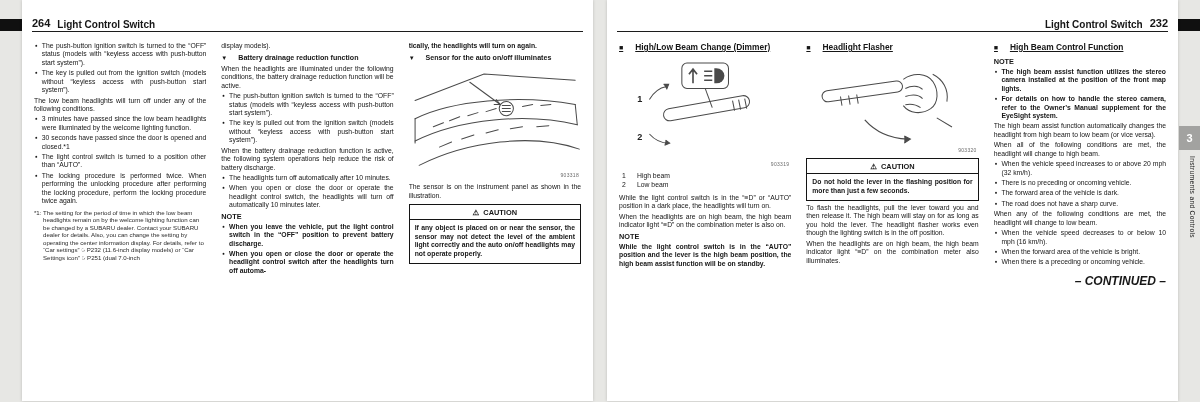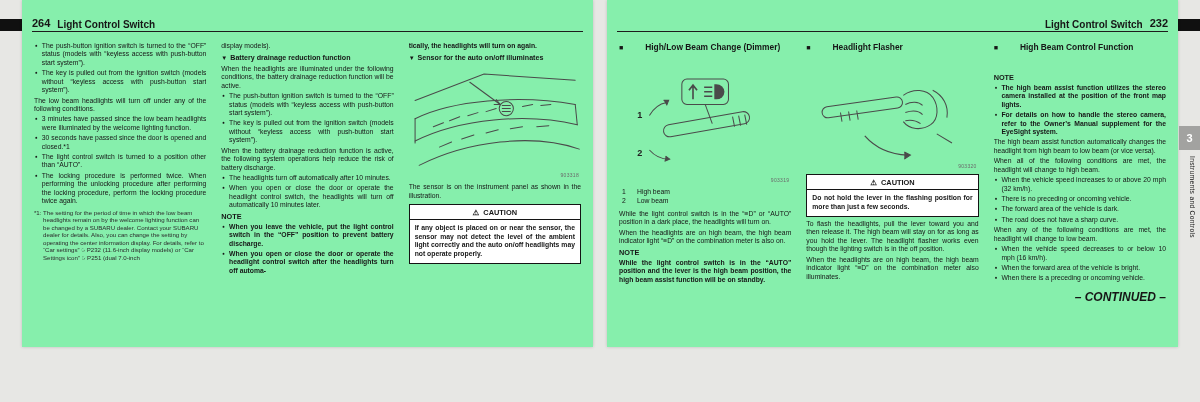--- a/index.html
+++ b/index.html
@@ -10,22 +10,22 @@
     position:relative;
     overflow:hidden;
     color:#161616;
   }
   .spread { position:absolute; inset:0; }
   .edge-bar { position:absolute; top:19px; height:12px; width:30px; background:#101010; }
   .edge-bar.left { left:0; }
   .edge-bar.right { right:0; }
 
   .page {
-    position:absolute; top:0; width:571px; height:347px;
-    background:#86efac; box-shadow:0 0 3px rgba(0,0,0,.18);
+    position:absolute; top:0; width:571px; height:401px;
+    background:#ffffff; box-shadow:0 0 3px rgba(0,0,0,.18);
   }
   .page.left  { left:22px; }
   .page.right { left:607px; }
 
   .page-header {
     position:absolute; top:17px; left:10px; right:10px; height:15px;
     border-bottom:1px solid #1c1c1c;
     display:flex; align-items:flex-end; gap:7px; padding-bottom:2px;
   }
   .page.right .page-header { justify-content:flex-end; }
@@ -40,24 +40,24 @@
 
   .para, .footnote { font-size:6.8px; line-height:1.24; text-align:justify; margin-bottom:2px; }
   .para.bold { font-weight:bold; }
   .footnote { font-size:6.1px; color:#2b2b2b; margin-top:3px; padding-left:9px; text-indent:-9px; text-align:left; }
 
   .bullet { display:flex; gap:4px; font-size:6.8px; line-height:1.24; margin-bottom:2px; }
   .bullet.bold .btext { font-weight:bold; }
   .bmark { flex:0 0 auto; font-size:4.6px; line-height:8.4px; padding-left:1px; }
   .btext { text-align:justify; min-width:0; }
 
-  .subheader { display:flex; gap:3px; font-size:7.1px; font-weight:bold; line-height:1.2; margin:4px 0 2px; }
+  .subheader { display:flex; gap:11px; font-size:7.1px; font-weight:bold; line-height:1.2; margin:4px 0 2px; }
   .subheader .smark { font-size:6px; line-height:8.4px; }
 
-  .section { display:flex; gap:22px; font-size:8.4px; font-weight:bold; line-height:1.18; margin:1px 0 20px; }
+  .section { display:flex; gap:12px; font-size:8.4px; font-weight:bold; line-height:1.18; margin:1px 0 4px;text-decoration:underline; }
   .section .smark { font-size:7px; line-height:9.6px; }
 
   .note { font-size:7.3px; font-weight:bold; margin:0 0 2px; }
 
   .caution { border:1px solid #141414; margin:4px 0 3px; background:#fff; }
   .caution-title {
     display:flex; justify-content:center; align-items:center; gap:4px;
     font-size:7.4px; font-weight:bold; padding:3px 0 2px;
     border-bottom:1px solid #141414;
   }

